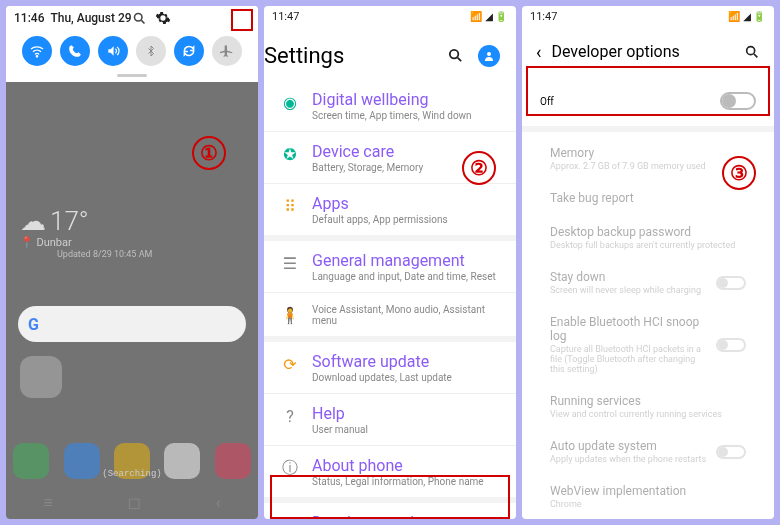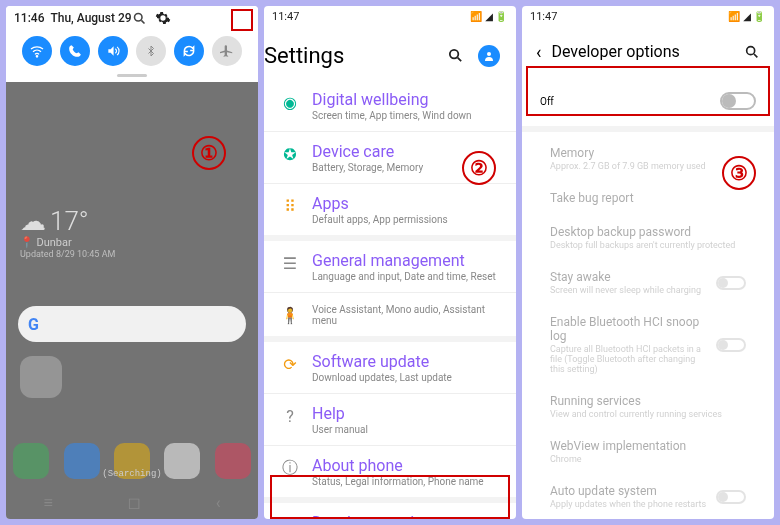--- a/index.html
+++ b/index.html
@@ -57,21 +57,21 @@
   .qs {
     width:30px; height:30px; border-radius:50%;
     display:flex; align-items:center; justify-content:center;
     font-size:14px; color:#fff; background:#1a8cff;
   }
   .qs.off { background:#e0e0e0; color:#888;}
   .p1-handle { width:30px; height:3px; background:#ccc; border-radius:2px; margin:2px auto 6px auto;}
   .p1-weather { position:absolute; top:200px; left:14px; color:#ddd;}
   .p1-temp { font-size:26px; font-weight:300; display:flex; align-items:center; gap:4px;}
   .p1-loc { font-size:11px; opacity:0.85;}
-  .p1-upd { font-size:9px; opacity:0.7;}
+  .p1-upd { font-size:9px; opacity:0.7;margin-left:37px;}
   .p1-search {
     position:absolute; top:300px; left:12px; right:12px; height:36px;
     background:rgba(255,255,255,0.9); border-radius:18px;
     display:flex; align-items:center; padding:0 10px; gap:8px;
   }
   .p1-navbar {
     position:absolute; bottom:0; left:0; right:0; height:34px;
     display:flex; justify-content:space-around; align-items:center;
     color:#888;
   }
@@ -329,43 +329,43 @@
     </div>
     <div class="p3-item">
       <div class="p3-label">Take bug report</div>
     </div>
     <div class="p3-item">
       <div class="p3-label">Desktop backup password</div>
         <div class="p3-sub">Desktop full backups aren't currently protected</div>
     </div>
     <div class="p3-item p3-item-toggle">
       <div>
-          <div class="p3-label">Stay awake</div>
+          <div class="p3-label">Stay down</div>
           <div class="p3-sub">Screen will never sleep while charging</div>
         </div>
       <span class="toggle small"></span>
     </div>
     <div class="p3-item p3-item-toggle">
       <div style="flex:1; padding-right:6px;">
           <div class="p3-label">Enable Bluetooth HCI snoop log</div>
           <div class="p3-sub">Capture all Bluetooth HCI packets in a file (Toggle Bluetooth after changing this setting)</div>
         </div>
       <span class="toggle small"></span>
     </div>
     <div class="p3-item">
       <div class="p3-label">Running services</div>
         <div class="p3-sub">View and control currently running services</div>
     </div>
-    <div class="p3-item">
-      <div class="p3-label">WebView implementation</div>
-        <div class="p3-sub">Chrome</div>
-    </div>
     <div class="p3-item p3-item-toggle">
       <div>
           <div class="p3-label">Auto update system</div>
           <div class="p3-sub">Apply updates when the phone restarts</div>
         </div>
       <span class="toggle small"></span>
     </div>
+    <div class="p3-item">
+      <div class="p3-label">WebView implementation</div>
+        <div class="p3-sub">Chrome</div>
+    </div>
   </div>
   <div class="red-box" style="top:60px; left:4px; right:4px; height:50px;"></div>
   <div class="step-badge" style="top:150px; right:18px;">③</div>
 </div>
 
 </body></html>

